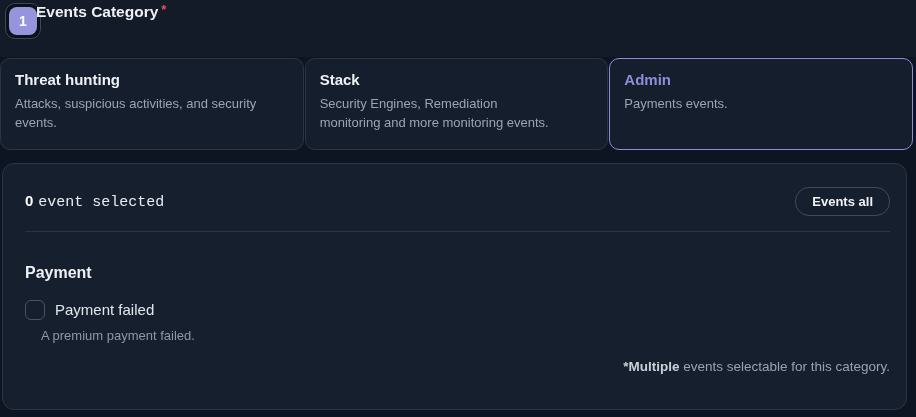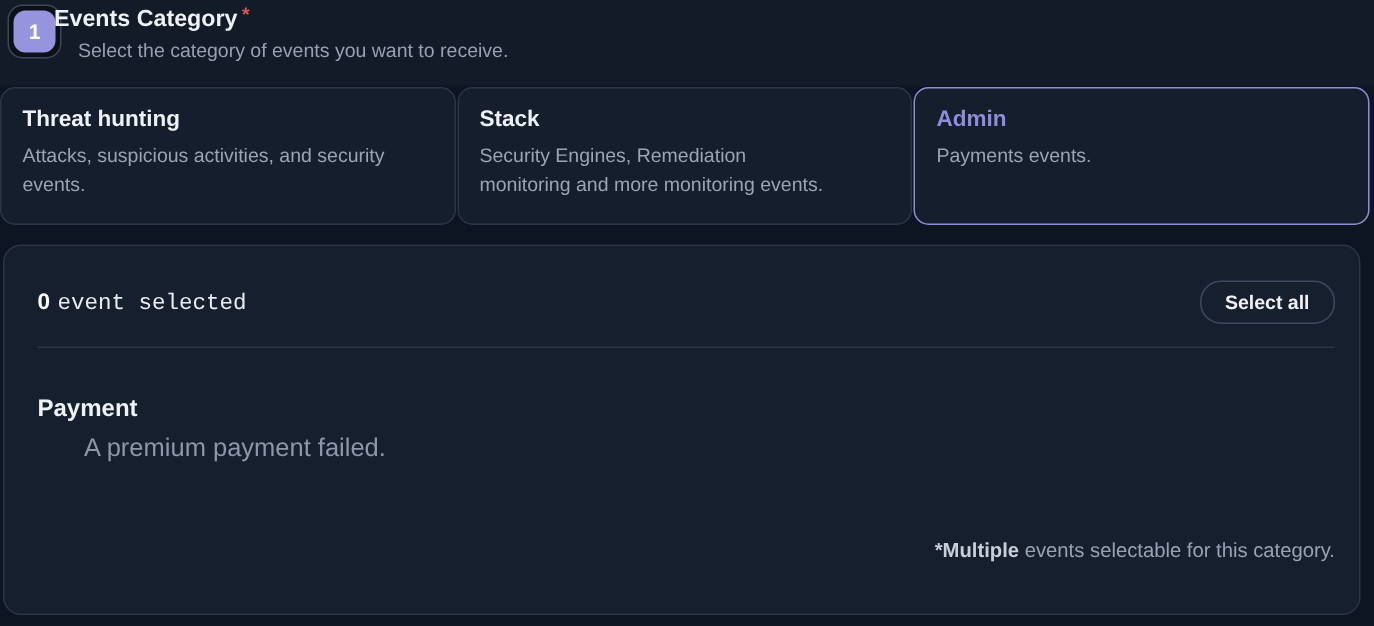--- a/index.html
+++ b/index.html
@@ -98,40 +98,39 @@
     background: transparent;
     cursor: pointer;
     margin-top: 1px;
   }
   .event-label {
     margin-left: 10px;
     font-size: 15px; color: #e2e6ec; line-height: 22px;
     cursor: pointer;
   }
   .event-desc {
-    margin-left: 31px; margin-top: 7px;
-    font-size: 17px; color: #8d97a7;
+    margin-left: 16px; margin-top: 7px;
+    font-size: 13px; color: #8d97a7;
   }
   .footnote {
     position: absolute; right: 16px; bottom: 35px;
     font-size: 13.5px; color: #98a2b2;
   }
   .footnote .fn-bold { color: #c9cfd9; font-weight: 700; }
 </style>
 </head>
 <body>
 
 <div class="header">
   <div class="step-badge">
     <div class="step-badge-inner">1</div>
   </div>
   <div class="header-title">
     <span>Events Category</span><span class="required-mark">*</span>
   </div>
-  <div class="header-subtitle">Select the category of events you want to receive.</div>
 </div>
 
 <div class="cards">
   <div class="card">
     <div class="card-title">Threat hunting</div>
     <div class="card-desc">Attacks, suspicious activities, and security
 events.</div>
   </div>
   <div class="card">
     <div class="card-title">Stack</div>
@@ -142,25 +141,29 @@
     <div class="card-title">Admin</div>
     <div class="card-desc">Payments events.</div>
   </div>
 </div>
 
 <div class="panel">
   <div class="panel-row1">
     <div class="selected-count-text">
       <span class="count">0</span><span class="count-label">event selected</span>
     </div>
-    <button class="select-all-btn">Select all</button>
+    <button class="select-all-btn">Events all</button>
   </div>
 
   <hr class="divider">
 
   <div class="group-title">Payment</div>
 
+  <div class="event-row">
+    <div class="checkbox"></div>
+    <div class="event-label">Payment failed</div>
+  </div>
   <div class="event-desc">A premium payment failed.</div>
 
   <div class="footnote">
     <span class="fn-bold">*</span><span class="fn-bold">Multiple</span><span> events selectable for this category.</span>
   </div>
 </div>
 
 </body></html>

